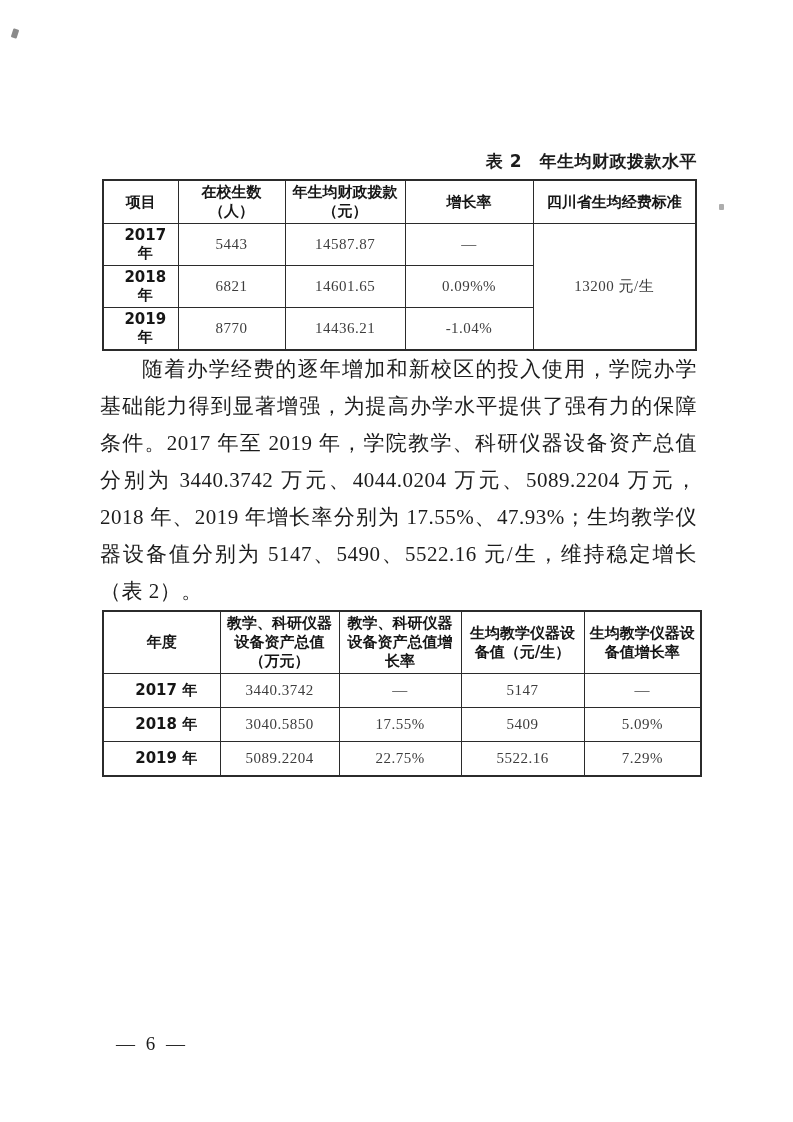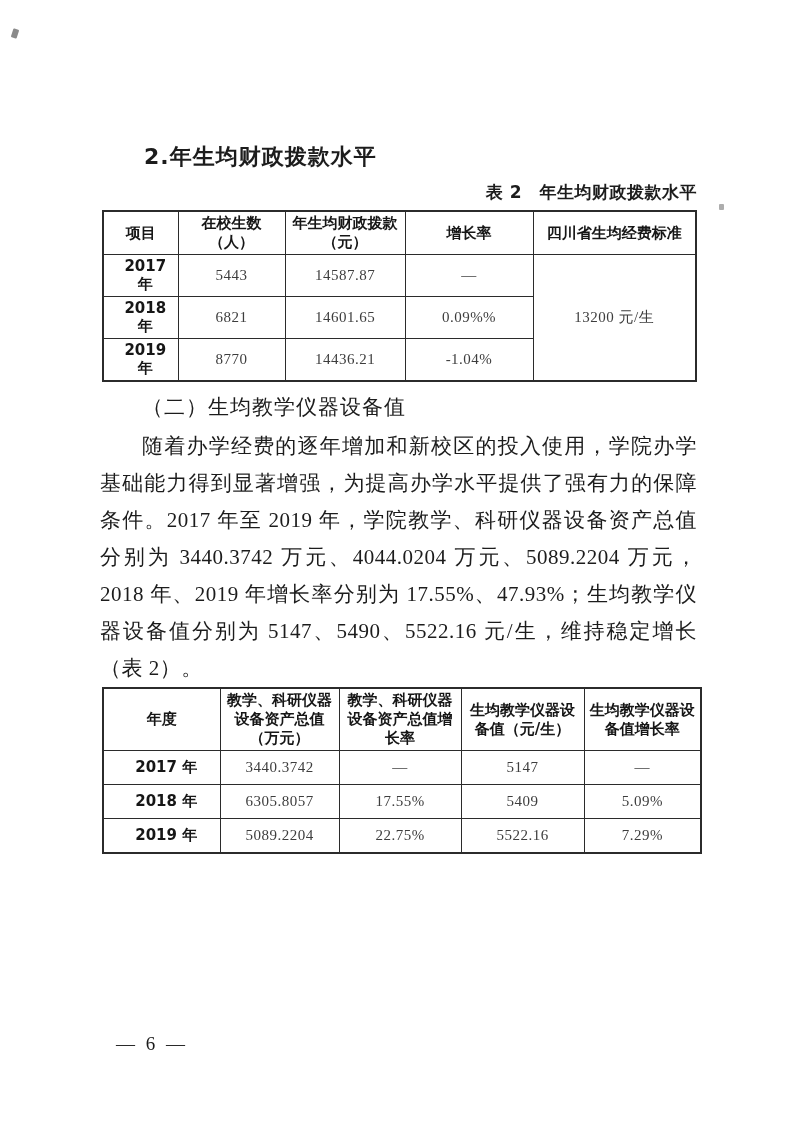--- a/index.html
+++ b/index.html
@@ -51,21 +51,20 @@
 </style>
 </head>
 <body>
 
 <div class="page">
   <div class="speck speck-a"></div>
   <div class="speck speck-b"></div>
 
   <div class="content">
 
-    <div class="sec-heading">2.年生均财政拨款水平</div>
 
 
     <div class="tbl-caption">表 2　年生均财政拨款水平</div>
 
     <table id="table2">
       <colgroup>
         <col style="width:75px">
           <col style="width:107px">
           <col style="width:120px">
         <col style="width:128px">
@@ -98,21 +97,20 @@
         </tr>
         <tr>
           <th>2019 年</th>
           <td>8770</td>
           <td>14436.21</td>
           <td>-1.04%</td>
         </tr>
       </tbody>
     </table>
 
-    <div class="sub-heading">（二）生均教学仪器设备值</div>
 
     <p class="body-par">随着办学经费的逐年增加和新校区的投入使用，学院办学基础能力得到显著增强，为提高办学水平提供了强有力的保障条件。2017 年至 2019 年，学院教学、科研仪器设备资产总值分别为 3440.3742 万元、4044.0204 万元、5089.2204 万元，2018 年、2019 年增长率分别为 17.55%、47.93%；生均教学仪器设备值分别为 5147、5490、5522.16 元/生，维持稳定增长（表 2）。</p>
 
 
     <table id="table3">
       <colgroup>
         <col style="width:117px">
           <col style="width:119px">
           <col style="width:122px">
         <col style="width:123px">
@@ -136,21 +134,21 @@
       <tbody>
         <tr>
           <th>2017 年</th>
           <td>3440.3742</td>
           <td>—</td>
           <td>5147</td>
           <td>—</td>
         </tr>
         <tr>
           <th>2018 年</th>
-          <td>6305.8057</td>
+          <td>3040.5850</td>
           <td>17.55%</td>
           <td>5409</td>
           <td>5.09%</td>
         </tr>
         <tr>
           <th>2019 年</th>
           <td>5089.2204</td>
           <td>22.75%</td>
           <td>5522.16</td>
           <td>7.29%</td>

